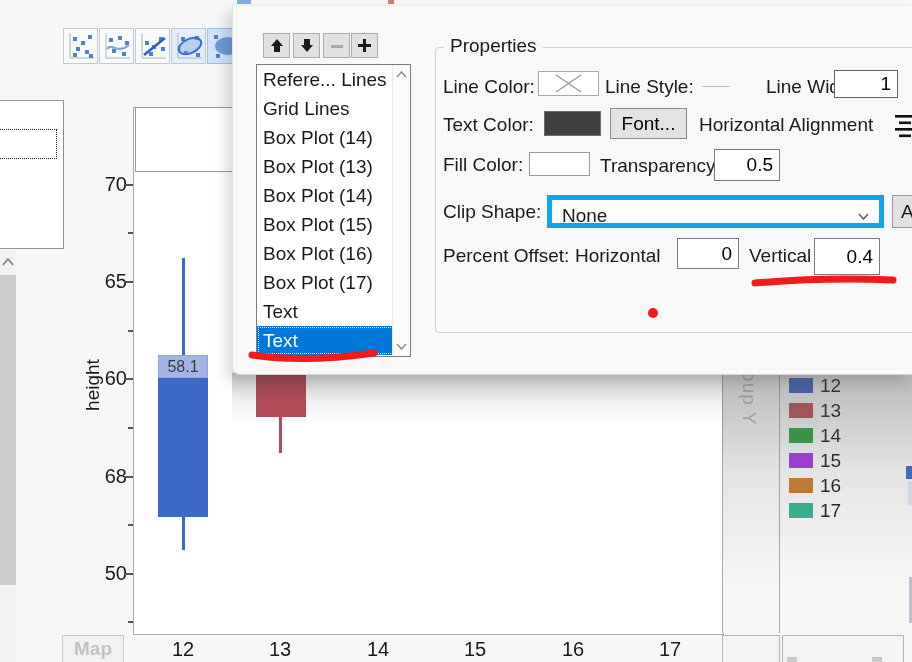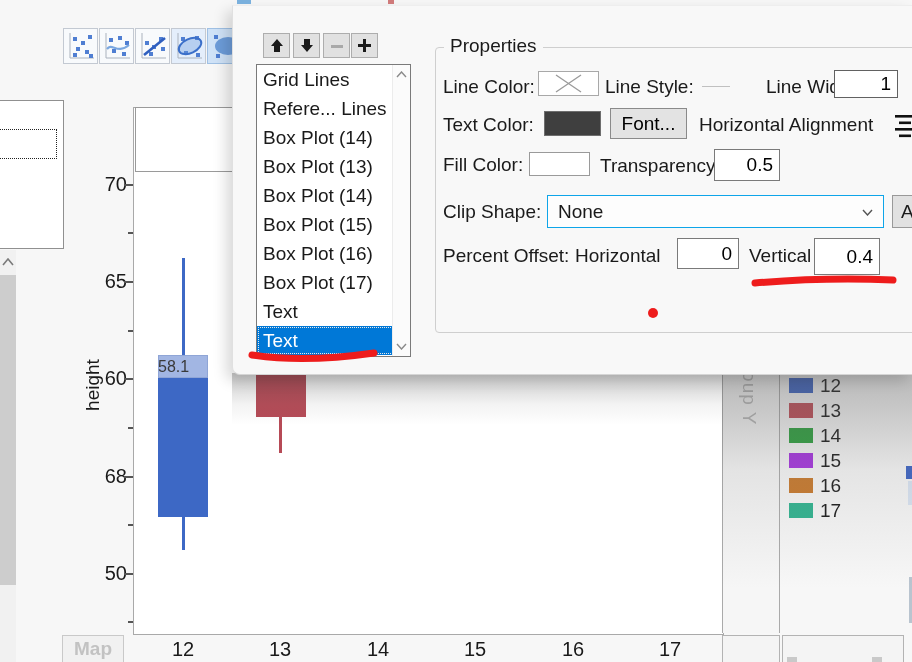--- a/index.html
+++ b/index.html
@@ -20,21 +20,21 @@
   #groupy-col{left:722px;top:107px;width:56px;height:526px;background:#f6f6f6;
               border-left:1px solid #aaa;border-right:1px solid #aaa;}
   #groupy-label{left:738px;top:348px;writing-mode:vertical-rl;font-size:19px;color:#b8b8b8;letter-spacing:1px;}
   #legend{left:780px;top:370px;width:132px;height:160px;}
   .legend-item{position:absolute;left:0;width:132px;height:20px;}
   .legend-swatch{position:absolute;left:9px;top:2px;width:24px;height:15px;}
   .legend-label{position:absolute;left:40px;top:-1px;font-size:19px;}
   .br-box{top:635px;height:27px;background:#f4f4f4;border:1px solid #b3b3b3;}
   .frag{background:#c9c9c9;}
   #blue-label-band{left:158px;top:355px;width:50px;height:23px;background:rgba(255,255,255,0.52);
-      box-shadow:inset 0 0 0 1px rgba(110,135,190,0.35);font-size:16px;color:#3a3a3a;line-height:23px;}
+      box-shadow:inset 0 0 0 1px rgba(110,135,190,0.35);font-size:16px;color:#3a3a3a;text-align:center;line-height:23px;}
 
   
   #left-panel{left:-2px;top:100px;width:64px;height:147px;background:#fff;border:1px solid #909090;}
   #left-marquee{position:absolute;left:-2px;top:28px;width:58px;height:28px;border:1px dotted #222;}
   #left-scroll{left:0;top:250px;width:16px;height:412px;background:#f1f1f1;}
   #left-scroll-thumb{position:absolute;left:0;top:25px;width:16px;height:310px;background:#cdcdcd;}
 
   
   .tb-btn{top:28px;width:35px;height:36px;background:#f8fafc;border:1px solid #c3c9d2;box-sizing:border-box;}
   .tb-btn.sel1{background:#e4eefb;}
@@ -53,21 +53,21 @@
   #list-scroll{position:absolute;right:0;top:0;width:17px;height:100%;background:#fbfbfb;border-left:1px solid #ececec;}
 
   #groupbox{position:absolute;left:202px;top:41px;width:492px;height:284px;border:1px solid #cfcfcf;border-radius:4px;}
   #groupbox-title{position:absolute;top:-13px;left:8px;background:#f8f8f8;padding:0 6px;font-size:19px;}
   .plabel{position:absolute;font-size:19px;white-space:nowrap;}
   .swatch-btn{position:absolute;box-sizing:border-box;}
   .num-input{position:absolute;box-sizing:border-box;border:1px solid #7a7a7a;background:#fff;
              font-family:"Liberation Sans",sans-serif;font-size:19px;text-align:right;padding:0 6px 0 0;}
   #font-btn{position:absolute;left:174px;top:60px;width:77px;height:31px;background:#e3e3e3;border:1px solid #8a8a8a;
             font-family:"Liberation Sans",sans-serif;font-size:19px;}
-  #clip-combo{position:absolute;left:111px;top:147px;width:337px;height:33px;background:#fdfdfd;border:1px solid #0ea5e9;
+  #clip-combo{position:absolute;left:111px;top:147px;width:337px;height:33px;background:#fdfdfd;border:5px solid #0ea5e9;
               box-sizing:border-box;font-size:19px;line-height:31px;padding-left:10px;}
   #a-btn{position:absolute;left:456px;top:147px;width:44px;height:33px;background:#e1e1e1;border:1px solid #999;
          box-sizing:border-box;font-size:19px;text-align:left;padding-left:8px;line-height:31px;}
 
   
   #shadow-left{left:232px;top:373px;width:490px;height:52px;z-index:8;
       background:linear-gradient(180deg,rgba(70,70,70,0.30),rgba(100,100,100,0.08) 60%,transparent);}
   #shadow-right{left:722px;top:373px;width:190px;height:215px;z-index:8;
       background:linear-gradient(180deg,rgba(95,95,95,0.42),rgba(130,130,130,0.16) 45%,transparent);}
 
@@ -258,22 +258,22 @@
           <rect x="1" y="6" width="12" height="3" fill="#a9a9a9"></rect>
         </svg>
     </div>
     <div class="dlg-btn" style="left:118px;">
       <svg width="15" height="15">
           <path d="M6,1 H9 V6 H14 V9 H9 V14 H6 V9 H1 V6 H6 Z" fill="#1a1a1a"></path>
         </svg>
     </div>
 
     <div id="listbox">
+      <div class="list-item">Refere... Lines</div>
       <div class="list-item">Grid Lines</div>
-      <div class="list-item">Refere... Lines</div>
       <div class="list-item">Box Plot (14)</div>
       <div class="list-item">Box Plot (13)</div>
       <div class="list-item">Box Plot (14)</div>
       <div class="list-item">Box Plot (15)</div>
       <div class="list-item">Box Plot (16)</div>
       <div class="list-item">Box Plot (17)</div>
       <div class="list-item">Text</div>
       <div class="list-item selected">Text</div>
       <div id="list-scroll">
         <svg width="11" height="7" style="position:absolute;left:3px;top:6px;">

